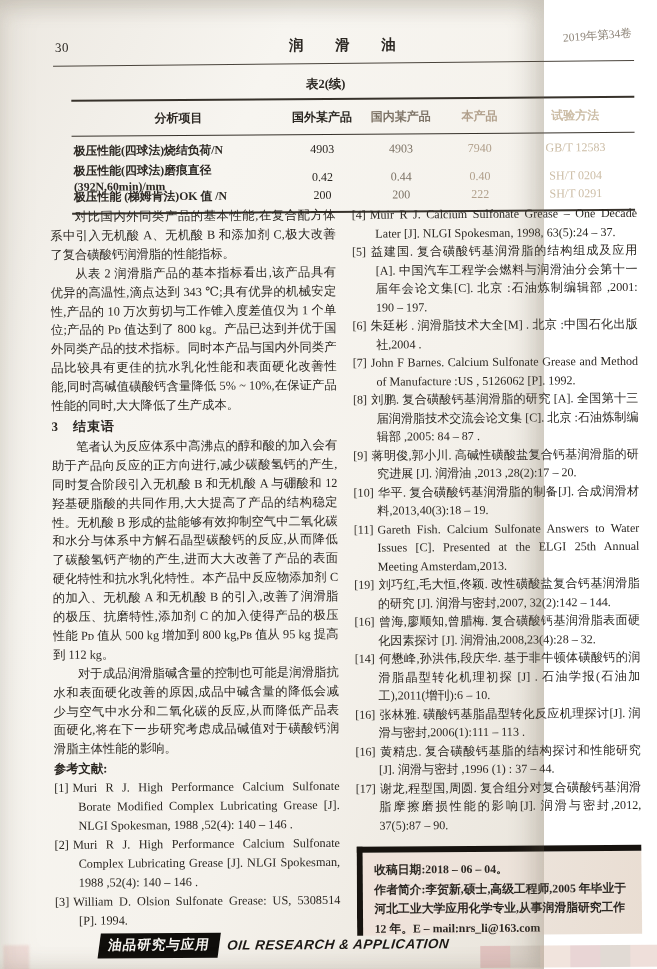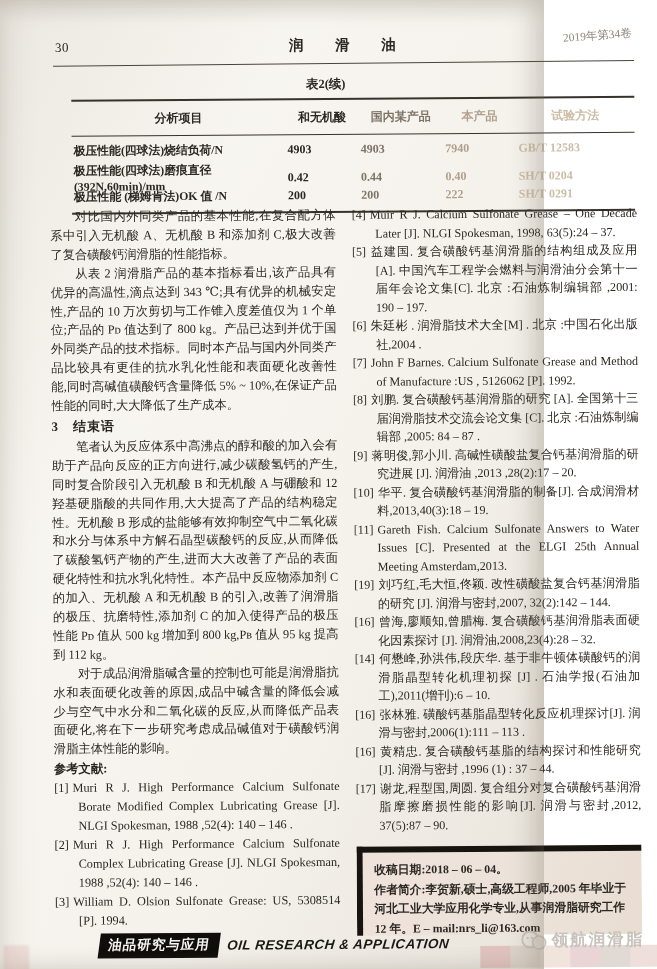--- a/index.html
+++ b/index.html
@@ -20,21 +20,21 @@
   .hdr-rule{position:absolute;left:56px;right:20px;top:63px;height:0;border-top:1.6px solid #4a443c;transform:rotate(-.15deg);}
 
   
   .tcap{position:absolute;left:0;right:0;top:76px;text-align:center;font-weight:700;font-size:12.5px;}
   .tbl{position:absolute;left:74px;right:20px;top:98px;font-size:12px;}
   .trow{display:grid;grid-template-columns:38% 13% 15% 13% 21%;align-items:center;}
   .thead{border-top:2px solid #37322b;border-bottom:1.2px solid #37322b;height:34px;font-weight:600;}
   .thead .tc{text-align:center;}
   .tc{padding:1px 2px;}
   .c-item{text-align:left;font-weight:600;font-size:11.8px;}
-  .c-val{text-align:left;font-weight:bold;}
+  .c-val{text-align:center;}
   .tbody .trow{height:23px;}
   .tbody{border-bottom:2px solid #37322b;padding:3px 0 4px;}
   .fade0{color:#2b2722;}
   .fade1{color:#7d7366;}
   .fade2{color:#b1a08c;}
   .fade3{color:#ccbda6;}
 
   
   .cols{position:absolute;left:52px;right:18px;top:206px;height:730px;display:flex;gap:16px;}
   .col{flex:1;overflow:hidden;}
@@ -84,21 +84,21 @@
       <span class="jtitle">润 滑 油</span>
       <span class="issue">2019年第34卷</span>
     </div>
     <div class="hdr-rule"></div>
 
     <div class="tcap">表2(续)</div>
 
     <div class="tbl">
       <div class="trow thead">
         <div class="tc fade0">分析项目</div>
-        <div class="tc fade0">和无机酸</div>
+        <div class="tc fade0">国外某产品</div>
         <div class="tc fade1">国内某产品</div>
         <div class="tc fade2">本产品</div>
         <div class="tc fade3">试验方法</div>
       </div>
       <div class="tbody">
 
           <div class="trow">
             <div class="tc c-item fade0">极压性能(四球法)烧结负荷/N</div>
             <div class="tc c-val fade0">4903</div>
             <div class="tc c-val fade1">4903</div>
@@ -186,31 +186,20 @@
 
     </div>
 
     <div class="foot">
       <div class="badge-row">
         <span class="badge-cn">油品研究与应用</span>
         <span class="badge-en">OIL RESEARCH &amp; APPLICATION</span>
       </div>
     </div>
 
-    <div class="wm">
-      <span>
-        <svg width="26" height="20" viewBox="0 0 26 20">
-          <circle cx="9" cy="9" r="8" fill="none" stroke="#c7c2ba" stroke-width="2"></circle>
-          <circle cx="18" cy="12" r="6.5" fill="#dedad3" stroke="#c7c2ba" stroke-width="1.5"></circle>
-          <circle cx="6.5" cy="7.5" r="1.1" fill="#c7c2ba"></circle>
-          <circle cx="11" cy="7.5" r="1.1" fill="#c7c2ba"></circle>
-        </svg>
-      </span>
-      <span>领航润滑脂</span>
-    </div>
 
     <div class="pastel">
       <div class="pb1"></div>
       <div class="pb2"></div>
       <div class="pb3"></div>
       <div class="pb4"></div>
       <div class="pb5"></div>
       <div class="pb6"></div>
     </div>
     <div class="pastel-l"></div>

